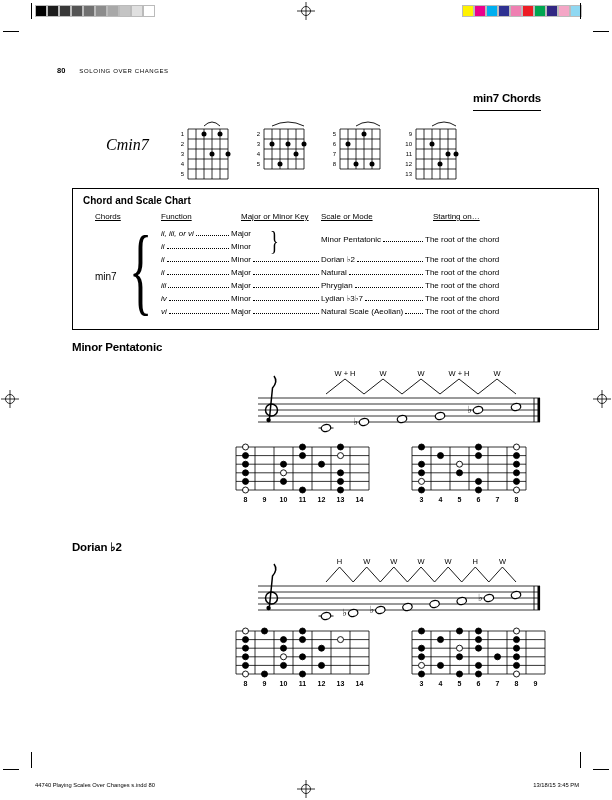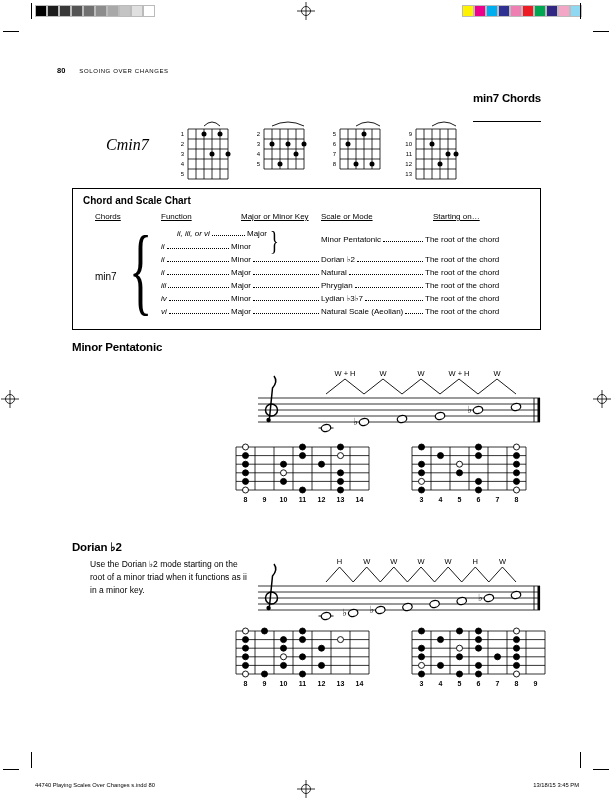--- a/index.html
+++ b/index.html
@@ -4,21 +4,21 @@
 <style>
   *{margin:0;padding:0;box-sizing:border-box}
   html,body{background:#fff}
   body{font-family:"Liberation Sans",sans-serif;color:#000}
   #sheet{position:relative;width:612px;height:800px;background:#fff;overflow:hidden}
   .abs{position:absolute}
   .mark-line{position:absolute;background:#000}
   .swatch{display:inline-block;width:12px;height:12px;border:0.5px solid #bbb;vertical-align:top}
   .pageno{font-size:7.5px;font-weight:bold}
   .running-head{font-size:6px;letter-spacing:.6px;margin-left:14px}
-  .section-title{font-size:11.5px;font-weight:bold;letter-spacing:-.2px;border-bottom:1.6px solid #000;padding-bottom:17px}
+  .section-title{font-size:11.5px;font-weight:bold;letter-spacing:-.2px;border-bottom:1.6px solid #000;padding-bottom:6px}
   .chord-name{font-family:"Liberation Serif",serif;font-style:italic;font-size:16px}
   #chord-diagrams{display:flex;gap:13px;align-items:flex-start}
   .box{border:1.2px solid #000}
   .chart-title{font-size:10px;font-weight:bold}
   .hdr{font-size:8px;text-decoration:underline;white-space:nowrap}
   .crow{display:flex;align-items:flex-end;font-size:8px;white-space:nowrap}
   .cell{display:flex;align-items:flex-end}
   .w-fn{width:70px}.w-key{width:90px}.w-scale{width:104px}
   .lead{flex:1;border-bottom:1px dotted #000;margin:0 2px 2px 2px;min-width:6px}
   .fn-text{font-style:italic}
@@ -166,34 +166,34 @@
           <text x="14" y="50.2" font-size="6" text-anchor="end">12</text>
           <text x="14" y="60.2" font-size="6" text-anchor="end">13</text>
           <circle cx="34" cy="28" r="2.5" fill="#000"></circle>
           <circle cx="50" cy="38" r="2.5" fill="#000"></circle>
           <circle cx="58" cy="38" r="2.5" fill="#000"></circle>
           <circle cx="42" cy="48" r="2.5" fill="#000"></circle>
           <path d="M34 10 Q46 2 58 10" fill="none" stroke="#000" stroke-width="0.9"></path>
         </svg></span>
     </div>
 
-  <div class="abs box" style="left:72px;top:188px;width:469px;height:142px">
+  <div class="abs box" style="left:72px;top:188px;width:527px;height:142px">
     <div class="abs chart-title" style="left:10px;top:6px">Chord and Scale Chart</div>
 
     <div class="abs hdr" style="left:22px;top:23px">Chords</div>
     <div class="abs hdr" style="left:88px;top:23px">Function</div>
     <div class="abs hdr" style="left:168px;top:23px">Major or Minor Key</div>
     <div class="abs hdr" style="left:248px;top:23px">Scale or Mode</div>
     <div class="abs hdr" style="left:360px;top:23px">Starting on…</div>
 
     <div class="abs" style="left:22px;top:82px;font-size:10px">min7</div>
     <div class="abs brace" style="left:56px;top:36px">{</div>
     <div class="abs rbrace" style="left:197px;top:39px">}</div>
 
-    <div class="crow abs" style="left:104px;top:40px;width:160px">
+    <div class="crow abs" style="left:88px;top:40px;width:160px">
       <span class="cell w-fn">
           <span class="fn-text">ii, iii, or vi</span>
           <span class="lead"></span>
         </span>
       <span>Major</span>
     </div>
     <div class="crow abs" style="left:88px;top:53px;width:160px">
       <span class="cell w-fn">
           <span class="fn-text">ii</span>
           <span class="lead"></span>
@@ -393,21 +393,20 @@
         <circle cx="112.5" cy="52" r="3" fill="#fff" stroke="#000" stroke-width="0.9"></circle>
         <text x="17.5" y="64" font-size="7" font-weight="bold" text-anchor="middle">3</text>
         <text x="36.5" y="64" font-size="7" font-weight="bold" text-anchor="middle">4</text>
         <text x="55.5" y="64" font-size="7" font-weight="bold" text-anchor="middle">5</text>
         <text x="74.5" y="64" font-size="7" font-weight="bold" text-anchor="middle">6</text>
         <text x="93.5" y="64" font-size="7" font-weight="bold" text-anchor="middle">7</text>
         <text x="112.5" y="64" font-size="7" font-weight="bold" text-anchor="middle">8</text>
       </svg></div>
 
   <div class="abs h2" style="left:72px;top:540px">Dorian ♭2</div>
-  <div class="abs body-text" style="left:90px;top:558px;width:158px">Use the Dorian ♭2 mode starting on the root of a minor triad when it functions as ii in a minor key.</div>
   <div class="abs" id="staff-1" style="left:252px;top:556px"><svg width="294" height="78">
         <line x1="6" y1="30" x2="288" y2="30" stroke="#000" stroke-width="0.8"></line>
         <line x1="6" y1="36" x2="288" y2="36" stroke="#000" stroke-width="0.8"></line>
         <line x1="6" y1="42" x2="288" y2="42" stroke="#000" stroke-width="0.8"></line>
         <line x1="6" y1="48" x2="288" y2="48" stroke="#000" stroke-width="0.8"></line>
         <line x1="6" y1="54" x2="288" y2="54" stroke="#000" stroke-width="0.8"></line>
         <line x1="282" y1="30" x2="282" y2="54" stroke="#000" stroke-width="0.9"></line>
         <rect x="285.5" y="30" width="2.6" height="24" fill="#000"></rect>
         <path d="M22 8 C25 12 24 16 20.5 20 L17.5 50" fill="none" stroke="#000" stroke-width="1.5"></path>
         <circle cx="19.5" cy="42" r="6" fill="none" stroke="#000" stroke-width="1.5"></circle>

